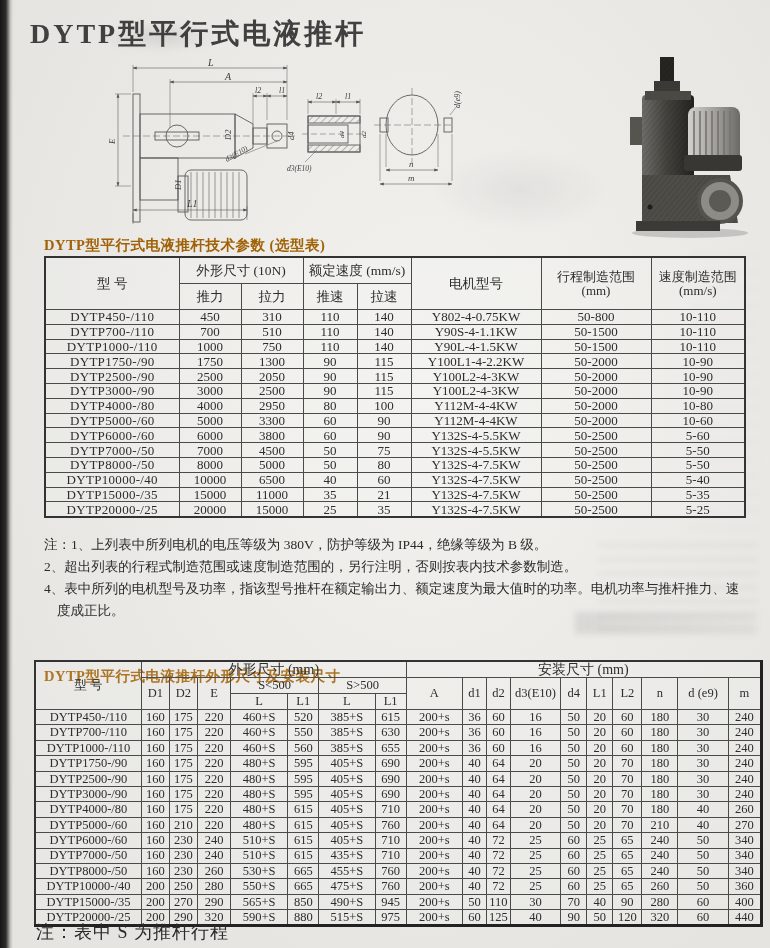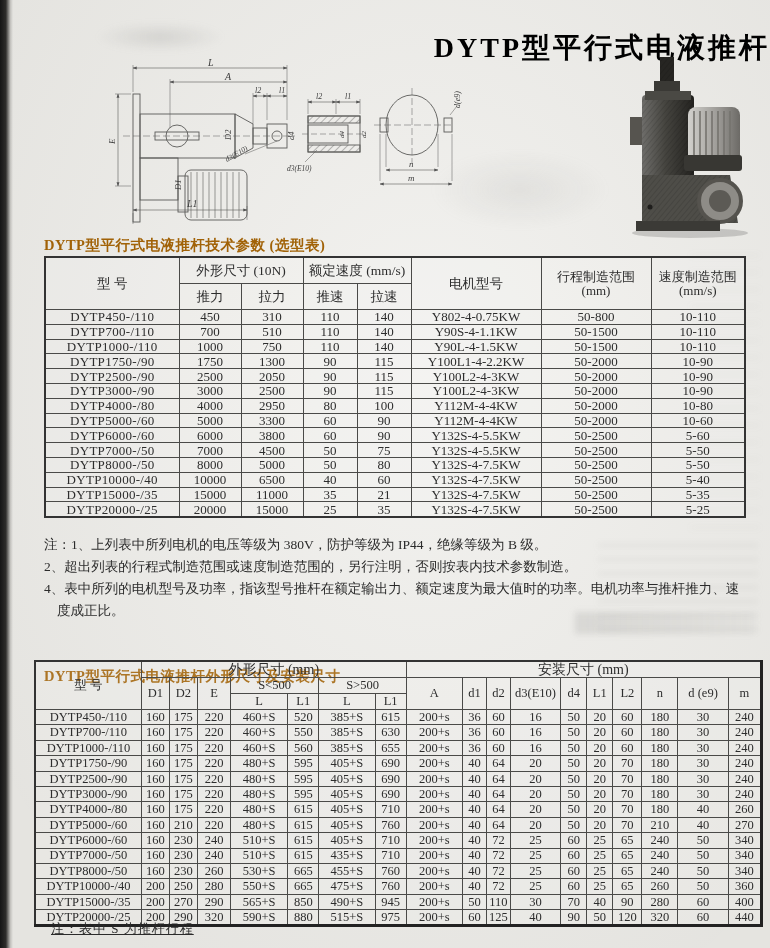--- a/index.html
+++ b/index.html
@@ -16,22 +16,22 @@
   .scan-edge{position:absolute;left:0;top:0;width:13px;height:948px;
     background:linear-gradient(90deg,#151515 0%,#2e2d2b 45%,rgba(90,88,84,0.25) 80%,rgba(90,88,84,0) 100%);}
   .smudge{position:absolute;pointer-events:none;filter:blur(3px);}
   .sm1{left:95px;top:22px;width:130px;height:30px;background:radial-gradient(rgba(140,140,138,0.22),transparent 70%);}
   .sm2{left:598px;top:536px;width:160px;height:95px;background:repeating-linear-gradient(0deg,rgba(120,120,118,0.10) 0 3px,transparent 3px 14px);}
   .sm3{left:575px;top:612px;width:180px;height:22px;background:linear-gradient(90deg,rgba(125,125,122,0.18),rgba(125,125,122,0.05));}
   .sm4{left:690px;top:255px;width:70px;height:275px;background:repeating-linear-gradient(180deg,rgba(120,120,118,0.12) 0 1px,transparent 1px 17px);}
   .sm5{left:430px;top:150px;width:180px;height:80px;background:radial-gradient(rgba(150,150,148,0.14),transparent 70%);}
 
   .doc-title{
-    position:absolute;left:30px;top:29px;width:740px;text-align:right;
-    font-size:28px;font-weight:bold;letter-spacing:3px;color:#000000;
+    position:absolute;left:30px;top:15px;width:740px;text-align:left;
+    font-size:28px;font-weight:bold;letter-spacing:3px;color:#404040;
   }
   .section-title{
     position:absolute;left:44px;font-size:14.5px;font-weight:600;color:#a16207;letter-spacing:0.5px;
   }
   #sec1{top:236px;}
   #sec2{top:636px;margin-top:31px;}
 
   
   table{border-collapse:collapse;table-layout:fixed;position:absolute;background:rgba(255,255,255,0.12);}
   th,td{border:1px solid #4a4a48;text-align:center;vertical-align:middle;
@@ -40,21 +40,21 @@
   #table1 thead th{font-size:13.5px;height:25px;}
   #table1 thead .unit-line{font-size:13px;line-height:1.05;}
   #table1 tbody td{height:13.8px;line-height:1;font-size:13px;}
   #table1 tbody td:first-child{letter-spacing:0.3px;}
 
   #table2{left:34px;top:660px;width:729px;font-size:12.5px;border:2px solid #333;border-right:3px solid #222;border-bottom:3px solid #222;}
   #table2 thead th{font-size:12.5px;height:15px;line-height:1;}
   #table2 thead .grp{font-size:14px;}
   #table2 tbody td{height:14.4px;line-height:1;}
 
-  .bottom-note{position:absolute;left:51px;top:920px;font-size:13px;letter-spacing:1px;color:#2b2b2b;text-decoration:underline;}
+  .bottom-note{position:absolute;left:36px;top:920px;font-size:18px;letter-spacing:1px;color:#2b2b2b;}
 
   
   .notes{position:absolute;left:44px;top:534px;width:702px;font-size:13.5px;line-height:1.62;color:#2b2b2b;}
   .note-line{padding-left:13px;text-indent:-13px;}
   .note-line.first{margin-left:0;padding-left:0;text-indent:0;}
 
   
   .linework{position:absolute;left:95px;top:58px;width:375px;height:177px;}
   .linework text{font-family:"Liberation Serif","DejaVu Serif",serif;font-style:italic;fill:#3d3d3d;}
   .photo{position:absolute;left:618px;top:55px;width:148px;height:185px;}

